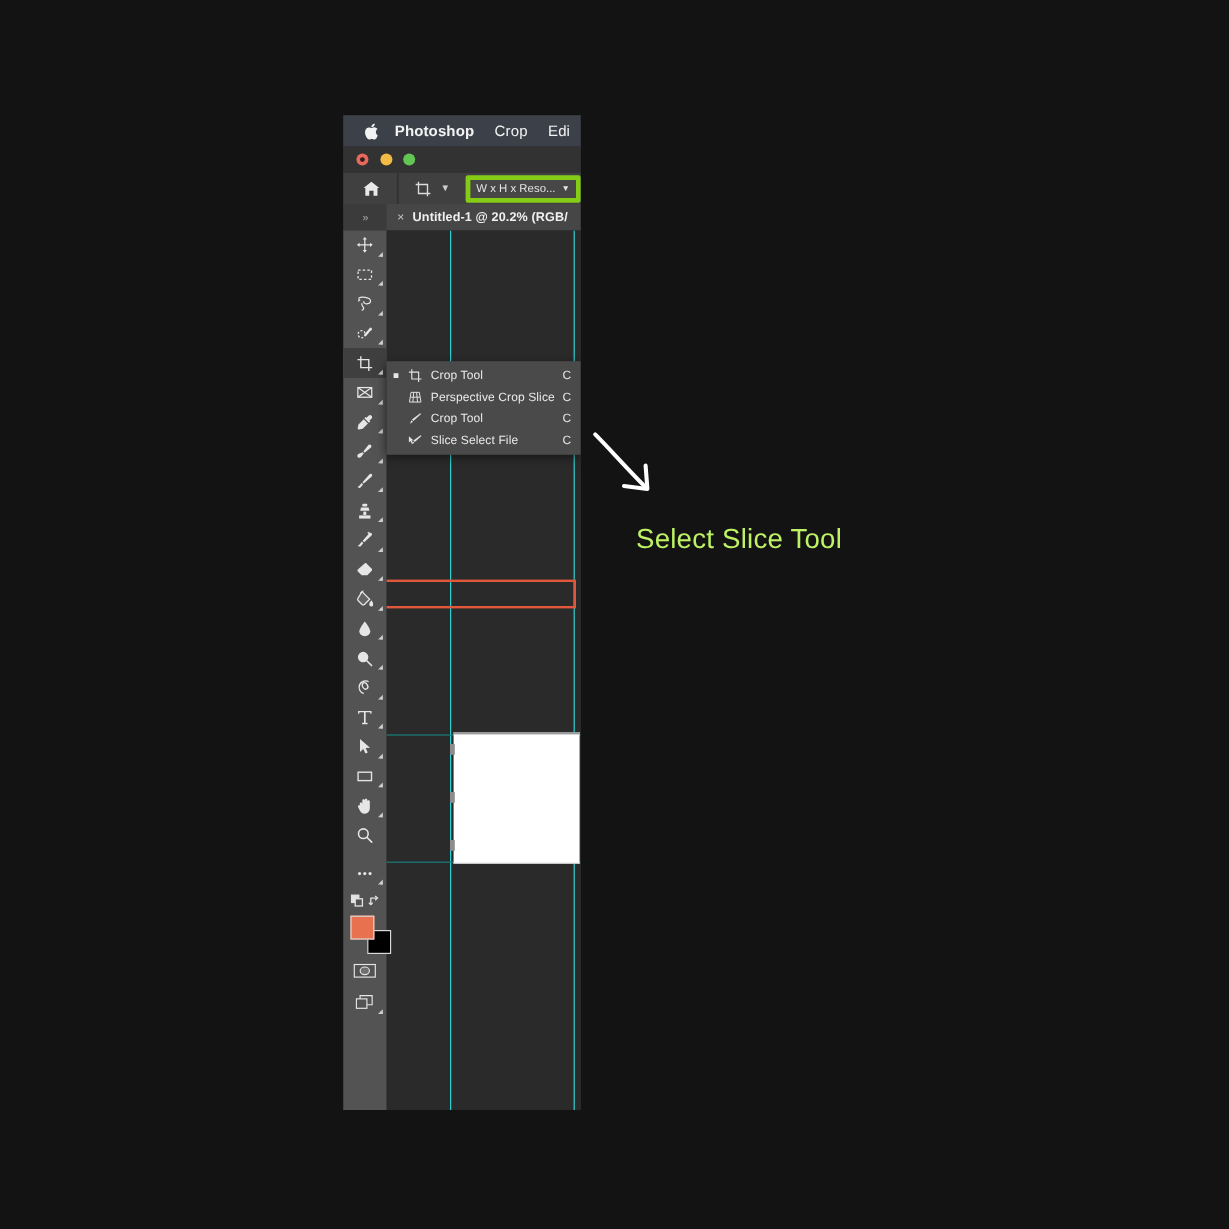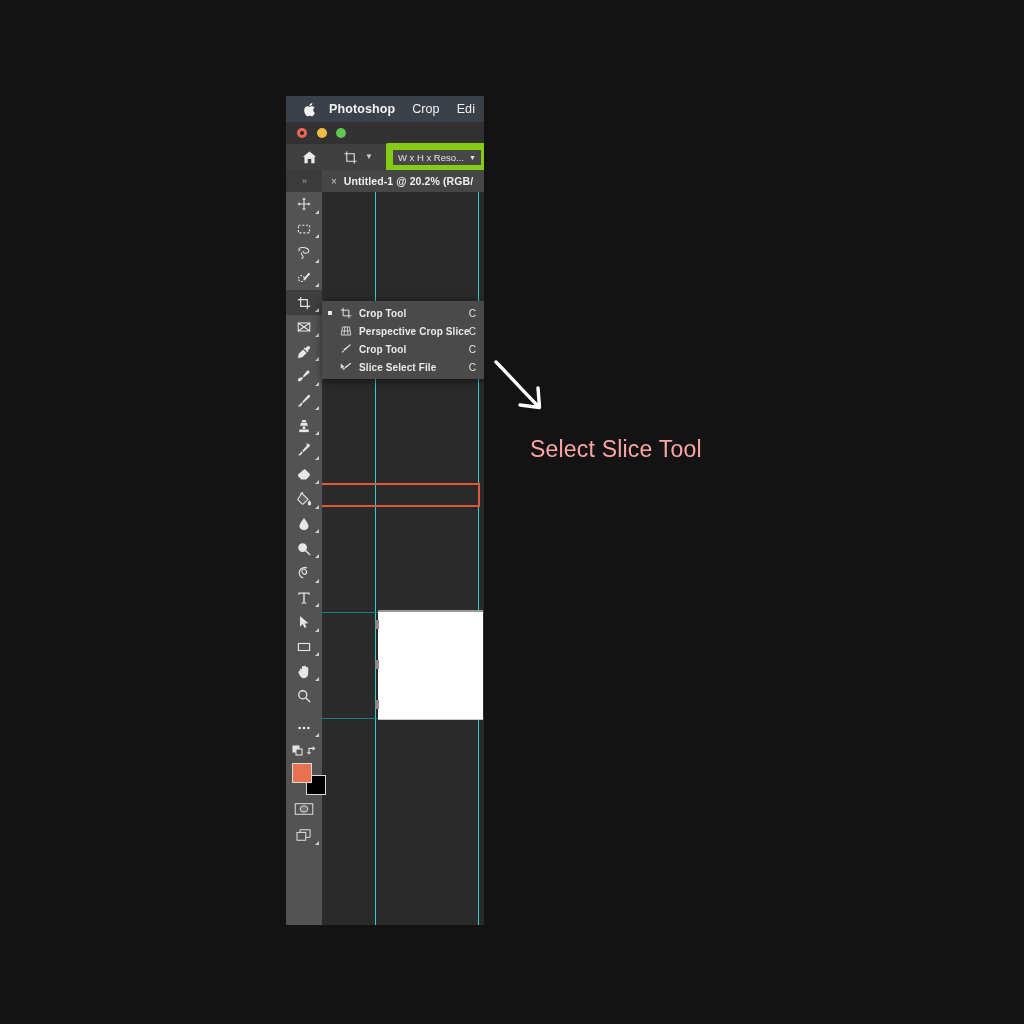--- a/index.html
+++ b/index.html
@@ -56,21 +56,21 @@
     margin-left:16px;width:15px;height:15px;color:#e9e9e9;
     display:flex;align-items:center;justify-content:center;
   }
   .opt-sep{width:1px;height:26px;background:#2c2c2c;margin-left:14px;}
   .opt-tool{
     margin-left:12px;width:16px;height:16px;color:#dcdcdc;
     display:flex;align-items:center;justify-content:center;
   }
   .opt-caret{margin-left:7px;color:#cfcfcf;font-size:8px;line-height:1;}
   .opt-select{
-    margin-left:13px;height:15px;background:#474747;border:7px solid #84cc16;
+    margin-left:13px;height:15px;background:#474747;border:4px solid #84cc16;
     border-radius:2px;display:flex;align-items:center;padding:0 5px;
     color:#e4e4e4;font-size:9.5px;white-space:nowrap;justify-content:center;
   }
   .opt-select .sc{margin-left:5px;font-size:7px;}
 
   
   .toolhdr{
     position:absolute;left:0;top:74px;width:36px;height:22px;
     background:#3b3b3b;display:flex;align-items:center;justify-content:center;
   }
@@ -156,28 +156,28 @@
     position:relative;height:18px;display:flex;align-items:center;
     color:#eaeaea;font-size:10px;white-space:nowrap;
   }
   .fly-bullet{
     position:absolute;left:6px;top:7px;width:4px;height:4px;background:#e8e8e8;
   }
   .fly-ico{
     position:absolute;left:17px;top:2px;width:14px;height:14px;
     display:flex;align-items:center;justify-content:center;color:#e3e3e3;
   }
-  .fly-label{margin-left:37px;letter-spacing:.1px;font-weight:bold;}
+  .fly-label{margin-left:37px;letter-spacing:.1px;}
   .fly-key{position:absolute;right:8px;color:#e6e6e6;font-size:10px;}
 
   
   .anno-arrow{position:absolute;left:494px;top:358px;width:64px;height:64px;}
   .anno-text{
     position:absolute;left:530px;top:436px;
-    color:#fca5a5;font-size:23px;letter-spacing:.2px;white-space:nowrap;
+    color:#bef264;font-size:23px;letter-spacing:.2px;white-space:nowrap;
   }
 </style>
 </head>
 <body>
 
 <div id="root">
 
   <div class="ps-window">
 
     <div class="menubar">

